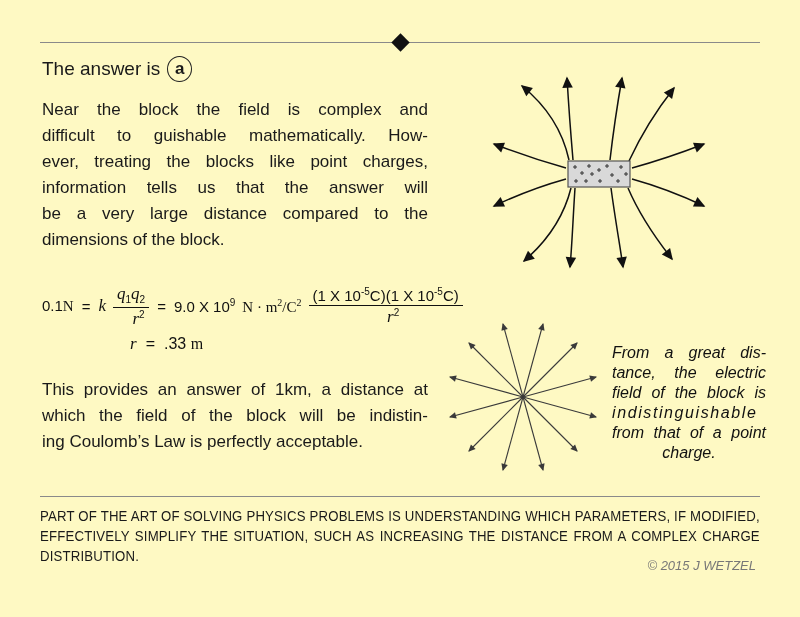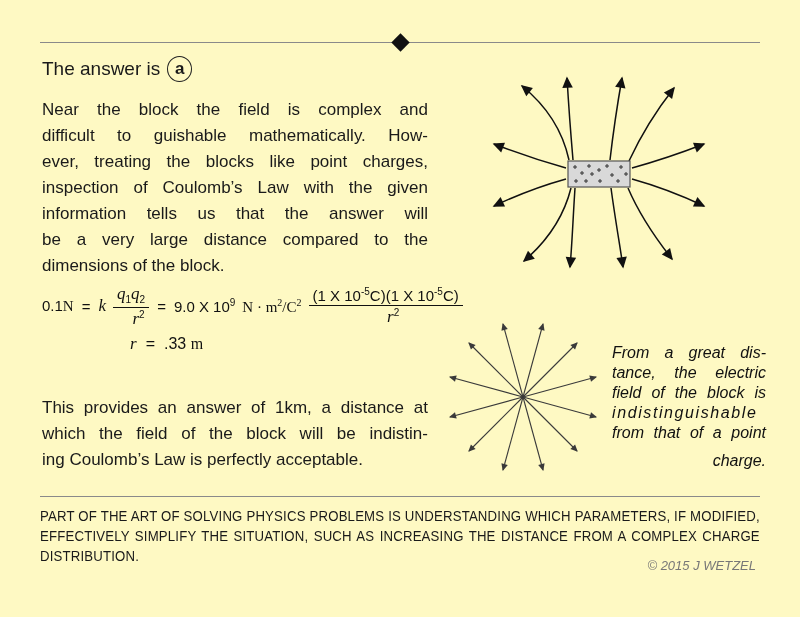--- a/index.html
+++ b/index.html
@@ -10,40 +10,40 @@
   .rule-top{top:42px;}
   .rule-bottom{top:496px;}
   .diamond{position:absolute;left:394px;top:36px;width:13px;height:13px;background:#111;transform:rotate(45deg);}
 
   .answer-line{position:absolute;left:42px;top:56px;font-size:19px;display:flex;align-items:center;}
   .circle-a{display:inline-flex;align-items:center;justify-content:center;width:23px;height:23px;
             border:1.5px solid #222;border-radius:50%;margin-left:7px;font-weight:bold;font-size:17px;padding-bottom:1px;}
 
   .para{position:absolute;left:42px;width:386px;}
   .p1{top:97px;}
-  .p2{top:395px;}
+  .p2{top:377px;}
   .para .jline{font-size:17px;line-height:26px;text-align:justify;text-align-last:justify;white-space:normal;}
   .para .lline{font-size:17px;line-height:26px;text-align:left;}
 
   .equation{position:absolute;left:42px;top:284px;font-size:15px;color:#111;}
   .eq-row{display:flex;align-items:center;gap:7px;}
   .eq-row2{margin-top:6px;margin-left:88px;display:flex;align-items:center;gap:9px;font-size:16px;}
   .serif{font-family:"Liberation Serif","DejaVu Serif",serif;}
   .ital{font-family:"Liberation Serif","DejaVu Serif",serif;font-style:italic;font-size:17px;}
   .eqs{padding:0 1px;}
   sup,sub{font-size:10px;}
   .frac{display:inline-flex;flex-direction:column;align-items:center;vertical-align:middle;line-height:1.15;}
   .frac .num{border-bottom:1.4px solid #111;padding:0 4px 1px 4px;}
   .frac .den{padding-top:1px;margin-left:15px;}
 
   .caption{position:absolute;left:612px;top:343px;width:154px;
            font-family:Liberation Sans, sans-serif;font-style:italic;font-size:16px;color:#111;}
   .caption .jline{line-height:20px;text-align:justify;text-align-last:justify;}
   .caption .jline:nth-child(4){letter-spacing:1.6px;}
-  .caption .lline{line-height:20px;text-align:right;margin-top:8px;}
+  .caption .lline{line-height:20px;text-align:center;}
 
   .footer{position:absolute;left:40px;top:506px;width:818px;transform:scaleX(0.88);transform-origin:left top;
           font-size:15px;letter-spacing:0.2px;color:#1a1a1a;}
   .footer .jline{line-height:20px;text-align:justify;text-align-last:justify;}
   .footer .lline{line-height:20px;text-align:left;}
 
   .copyright{position:absolute;left:40px;top:558px;width:716px;text-align:right;
              font-style:italic;font-size:13px;color:#777;}
 
   svg{position:absolute;}
@@ -62,21 +62,20 @@
     <span>The answer is</span>
     <span class="circle-a">
         <span>a</span>
       </span>
   </div>
 
   <div class="para p1">
     <div class="jline">Near the block the field is complex and</div>
     <div class="jline">difficult to guishable mathematically.  How-</div>
     <div class="jline">ever, treating the blocks like point charges,</div>
-    <div class="jline">inspection of Coulomb’s Law with the given</div>
     <div class="jline">information tells us that the answer will</div>
     <div class="jline">be a very large distance compared to the</div>
     <div class="lline">dimensions of the block.</div>
   </div>
 
   <div class="equation">
     <div class="eq-row">
       <span><span>0.1</span><span class="serif">N</span></span>
       <span class="eqs">=</span>
       <span class="ital">k</span>

